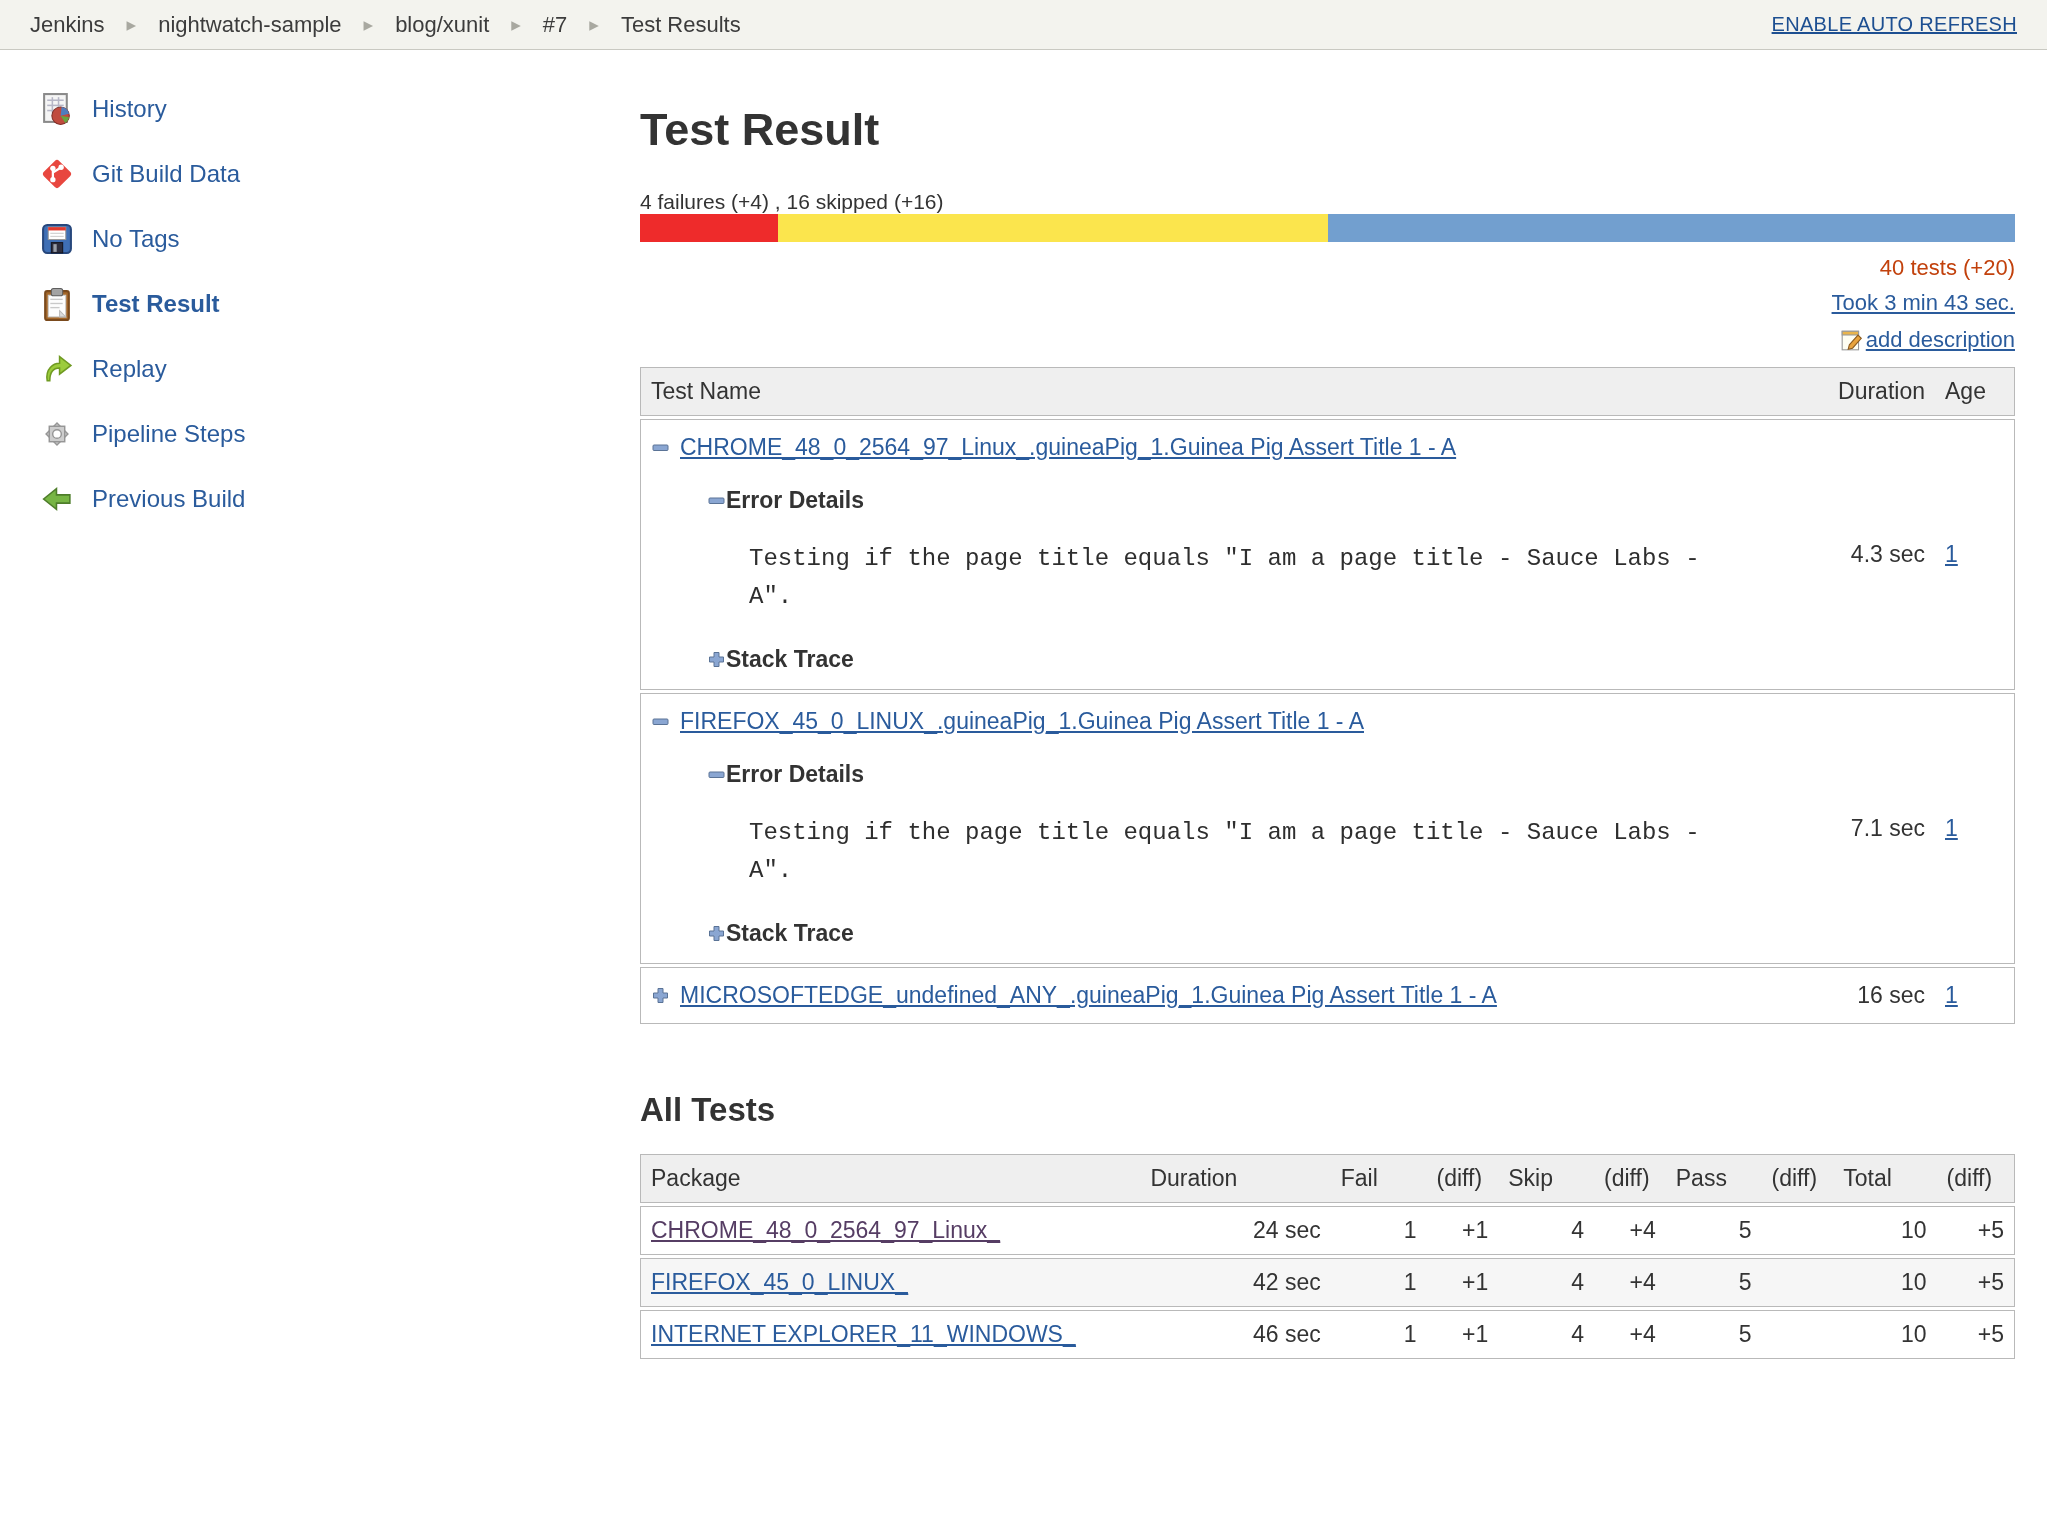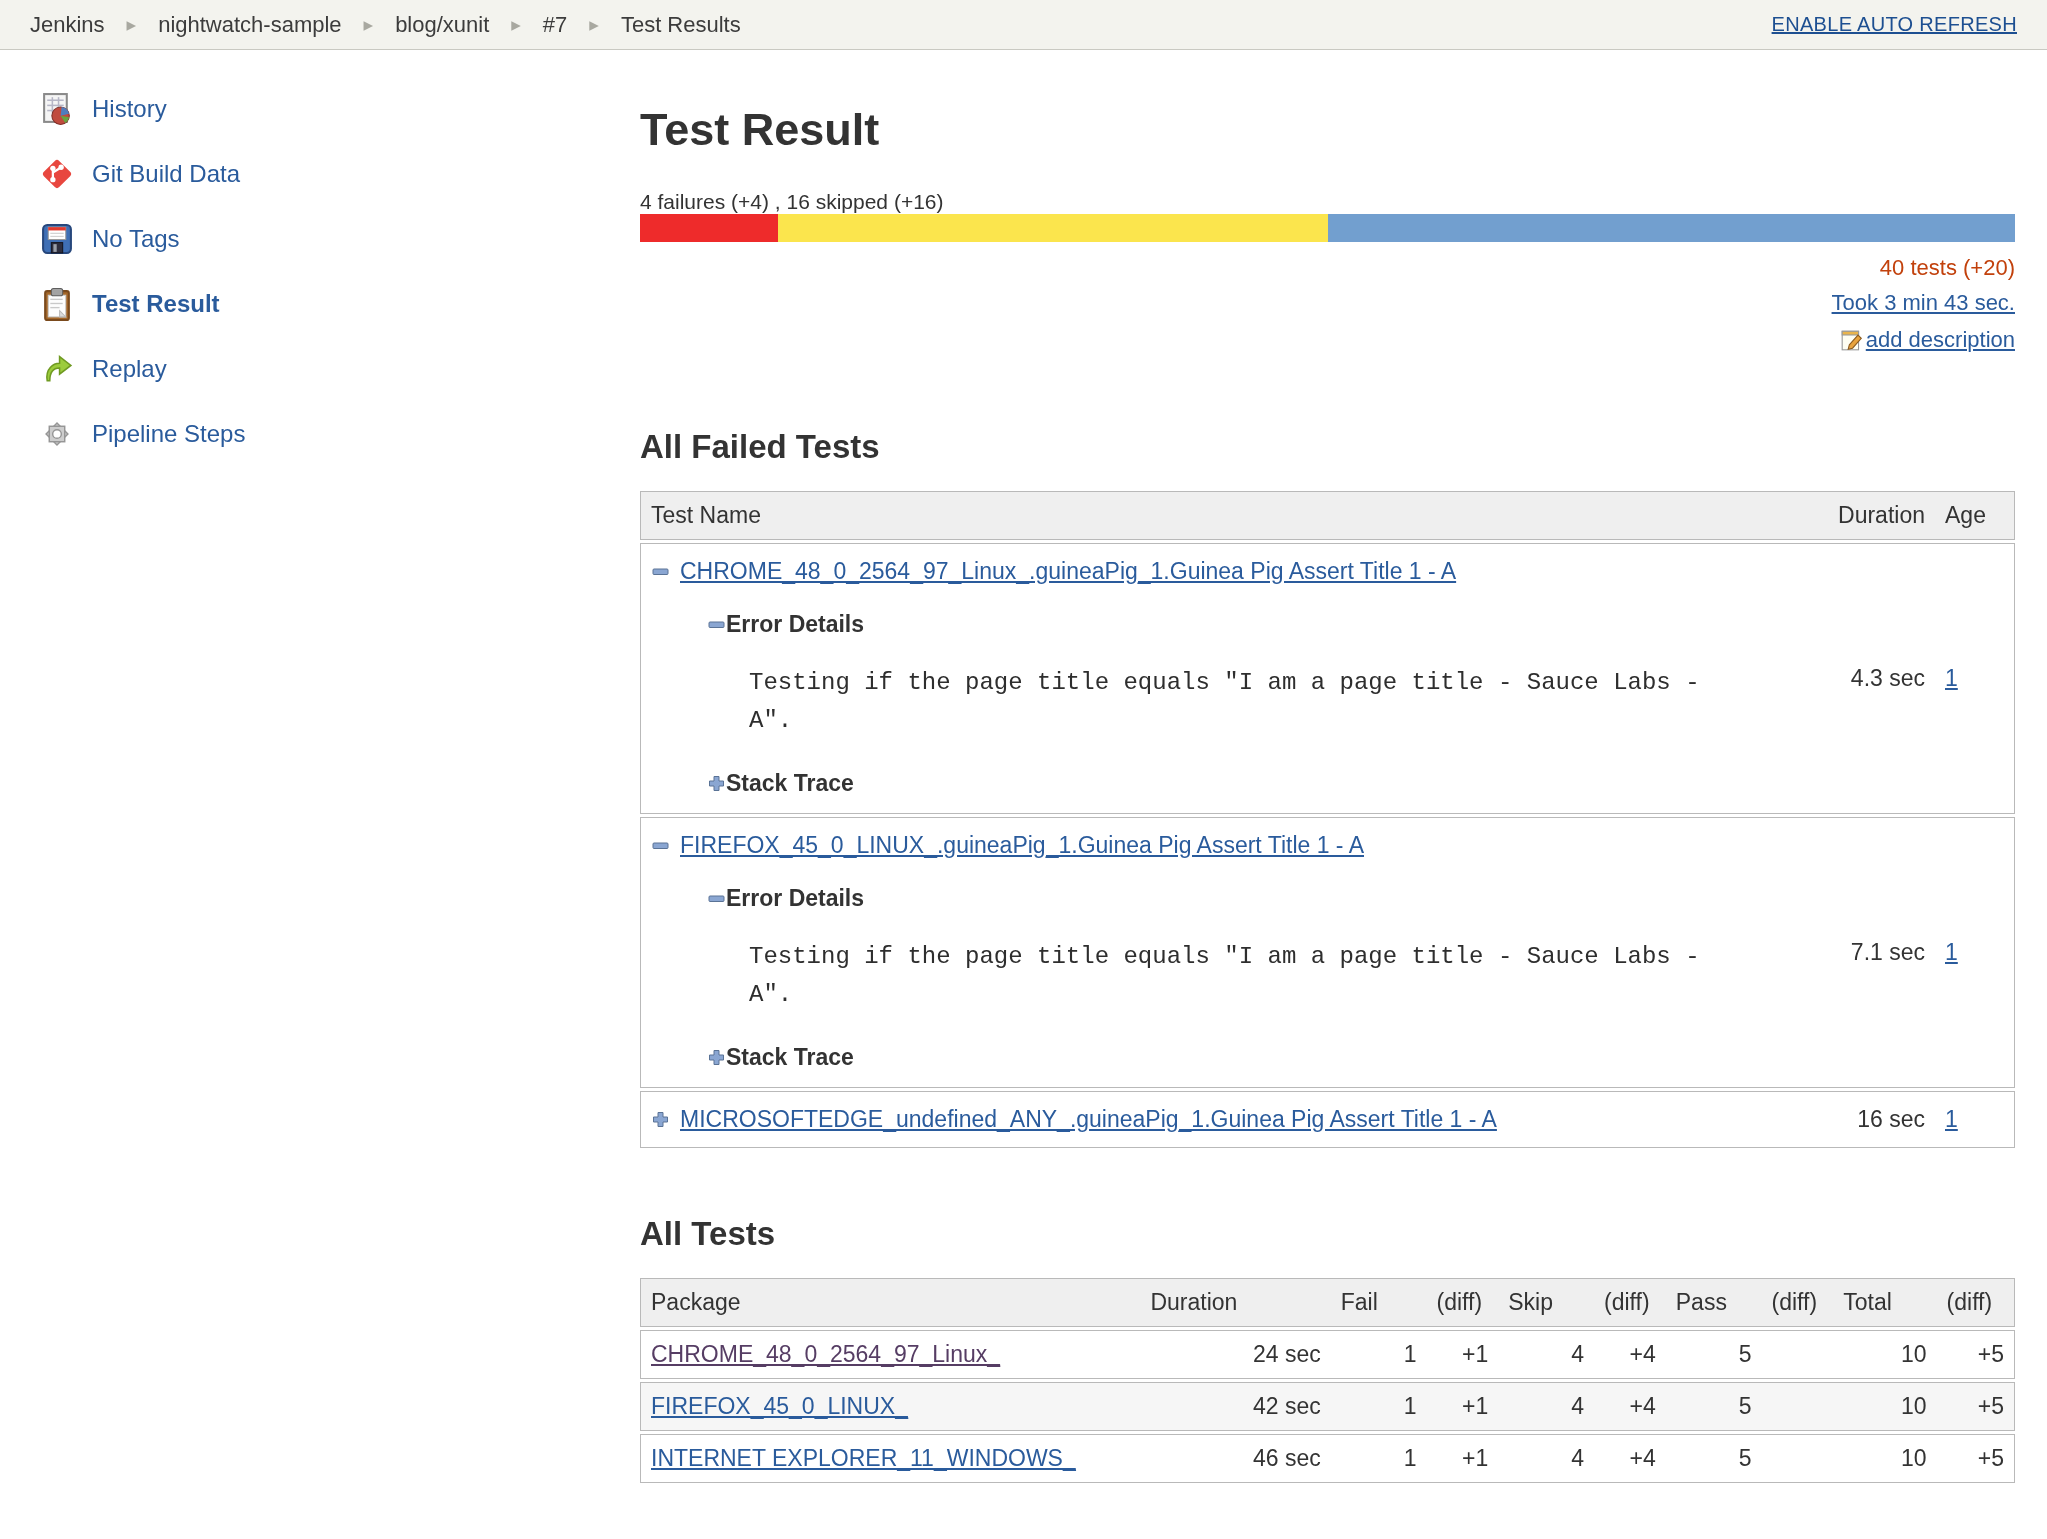--- a/index.html
+++ b/index.html
@@ -160,20 +160,26 @@
     <div class="task">
       <svg viewBox="0 0 33 33">
         <g fill="#cdcdcd" stroke="#969696" stroke-width="1.4">
           <rect x="9" y="9" width="15" height="15" transform="rotate(45 16.5 16.5)"></rect>
           <rect x="9" y="9" width="15" height="15"></rect>
           <circle cx="16.5" cy="16.5" r="4.2" fill="#fff"></circle>
         </g>
       </svg>
       <a href="#">Pipeline Steps</a>
     </div>
+    <div class="task">
+      <svg viewBox="0 0 33 33">
+        <path d="M3.5 16.5 L16 6.5 L16 12.5 L29 12.5 L29 20.5 L16 20.5 L16 26.5 Z" fill="#77b544" stroke="#4e7d2a" stroke-width="1.5"></path>
+      </svg>
+      <a href="#">Previous Build</a>
+    </div>
   </aside>
 
   <main class="content">
     <h1 class="page-title">Test Result</h1>
 
     <div class="fail-line">4 failures (+4) , 16 skipped (+16)</div>
 
     <div class="result-bar">
       <div class="seg" id="bar-fail" style="width: 10%; background: rgb(238, 43, 43);"></div>
       <div class="seg" id="bar-skip" style="width: 40%; background: rgb(251, 229, 77);"></div>
@@ -186,21 +192,20 @@
       <div class="add-desc">
         <svg viewBox="0 0 22 22">
           <rect x="2" y="3" width="15" height="17" fill="#fffef2" stroke="#999"></rect>
           <rect x="2" y="3" width="15" height="3.4" fill="#e9b44c" stroke="#999"></rect>
           <path d="M8.5 15.5 L16.5 6.5 L19.5 9.5 L11.5 18.5 L7.5 19.5 Z" fill="#e8a33d" stroke="#8a5a1e"></path>
         </svg>
         <a href="#">add description</a>
       </div>
     </div>
 
-    <h2 class="section-title">All Failed Tests</h2>
 
     <table class="pane" id="failed-table">
       <colgroup>
           <col class="c-name">
           <col class="c-dur">
           <col class="c-age">
         </colgroup>
       <thead>
         <tr>
           <th>Test Name</th>

